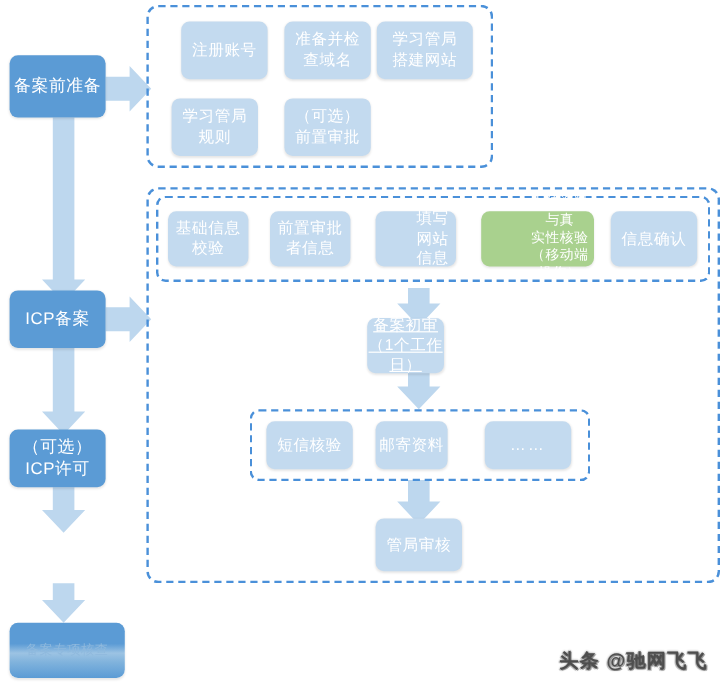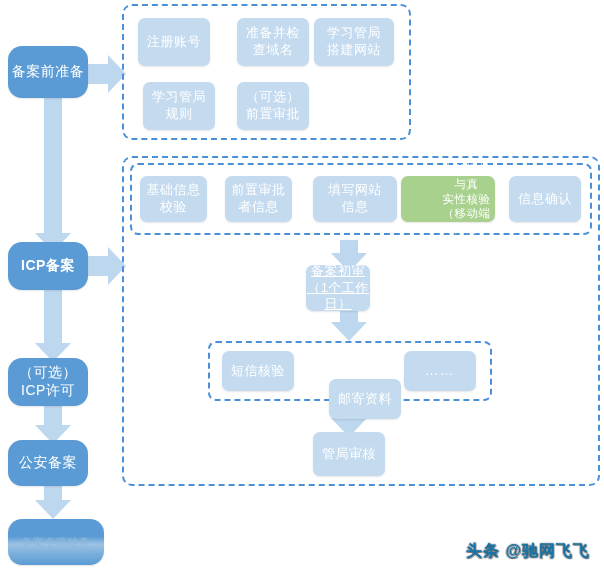--- a/index.html
+++ b/index.html
@@ -21,21 +21,21 @@
     color:#ffffff;
     border-radius:7px;
     line-height:1.28;
     white-space:pre-line;
     letter-spacing:.5px;
   }
   
   .node.main{
     background:#5b9bd5;
     font-size:14px;
-    border-radius:14px;
+    border-radius:7px;
     box-shadow:0 1px 2px rgba(0,0,0,.10);
   }
   .node.main.faded{
     background:linear-gradient(to bottom,#5b9bd5 0%,#5b9bd5 38%,#9cc3e3 55%,#7fb2dc 72%,#5b9bd5 100%);
     color:#8fb9dd;
   }
   
   .node.card{
     background:#c3daef;
     font-size:13px;
@@ -64,21 +64,21 @@
     border-radius:8px;
   }
 
   
   .arrow{position:absolute;}
 
   
   .watermark{
     position:absolute;
     right:14px;bottom:14px;
-    color:#0369a1;
+    color:#404040;
     font-size:16px;
     font-weight:bold;
     letter-spacing:1px;
     text-shadow:
        0 0 2px rgba(0,0,0,.55),
        1px 1px 0 rgba(0,0,0,.35),
       -1px 1px 0 rgba(0,0,0,.20);
     opacity:.92;
     white-space:nowrap;
   }
@@ -107,32 +107,31 @@
       <polygon points="340,240 358,240 358,253 367,253 349,272 331,253 340,253"></polygon>
 
       <polygon points="340,310 358,310 358,322 367,322 349,341 331,322 340,322"></polygon>
 
       <polygon points="340,400 358,400 358,418 367,418 349,437 331,418 340,418"></polygon>
     </g>
   </svg>
 
   <div class="node main" style="left:8px;top:46px;width:80px;height:52px;">备案前准备</div>
 
-  <div class="node main" style="left:8px;top:242px;width:80px;height:48px;font-weight:bold;">ICP备案</div>
+  <div class="node main" style="left:8px;top:242px;width:80px;height:48px;">ICP备案</div>
 
   <div class="node main" style="left:8px;top:358px;width:80px;height:48px;">（可选）
 ICP许可</div>
 
-  <div class="node main" style="left:8px;top:440px;width:80px;height:46px;">公安备案</div>
 
   <div class="node main faded" style="left:8px;top:519px;width:96px;height:46px;font-size:11px;">备案专项核查</div>
 
   <div class="group" style="left:122px;top:4px;width:289px;height:136px;"></div>
 
-  <div class="node card" style="left:138px;top:18px;width:72px;height:48px;">注册账号</div>
+  <div class="node card" style="left:151px;top:18px;width:72px;height:48px;">注册账号</div>
 
   <div class="node card" style="left:237px;top:18px;width:72px;height:48px;">准备并检
 查域名</div>
 
   <div class="node card" style="left:314px;top:18px;width:80px;height:48px;">学习管局
 搭建网站</div>
 
   <div class="node card" style="left:143px;top:82px;width:72px;height:48px;">学习管局
 规则</div>
 
@@ -142,37 +141,37 @@
   <div class="group" style="left:122px;top:156px;width:478px;height:330px;"></div>
 
   <div class="group inner" style="left:130px;top:163px;width:462px;height:72px;"></div>
 
   <div class="node card" style="left:140px;top:176px;width:67px;height:46px;">基础信息
 校验</div>
 
   <div class="node card" style="left:225px;top:176px;width:67px;height:46px;">前置审批
 者信息</div>
 
-  <div class="node card" style="left:313px;top:176px;width:84px;height:46px;">填写网站
+  <div class="node card" style="left:313px;top:176px;width:67px;height:46px;padding-left:28px;">填写网站
 信息</div>
 
   <div class="node card green" style="left:401px;top:176px;width:94px;height:46px;padding-left:37px;">上传资料与真
 实性核验
 （移动端操作）</div>
 
   <div class="node card" style="left:509px;top:176px;width:72px;height:46px;">信息确认</div>
 
   <div class="node card" style="left:306px;top:265px;width:64px;height:46px;text-decoration:underline;">备案初审
 （1个工作日）</div>
 
   <div class="group inner" style="left:208px;top:341px;width:284px;height:60px;"></div>
 
   <div class="node card" style="left:222px;top:351px;width:72px;height:40px;">短信核验</div>
 
-  <div class="node card" style="left:329px;top:351px;width:72px;height:40px;margin-top:28px;">邮寄资料</div>
+  <div class="node card" style="left:313px;top:351px;width:60px;height:40px;">邮寄资料</div>
 
   <div class="node card dots" style="left:404px;top:351px;width:72px;height:40px;">……</div>
 
   <div class="node card" style="left:313px;top:432px;width:72px;height:44px;">管局审核</div>
 
   <div class="watermark">头条 @驰网飞飞</div>
 
 </div>
 
 </body></html>

